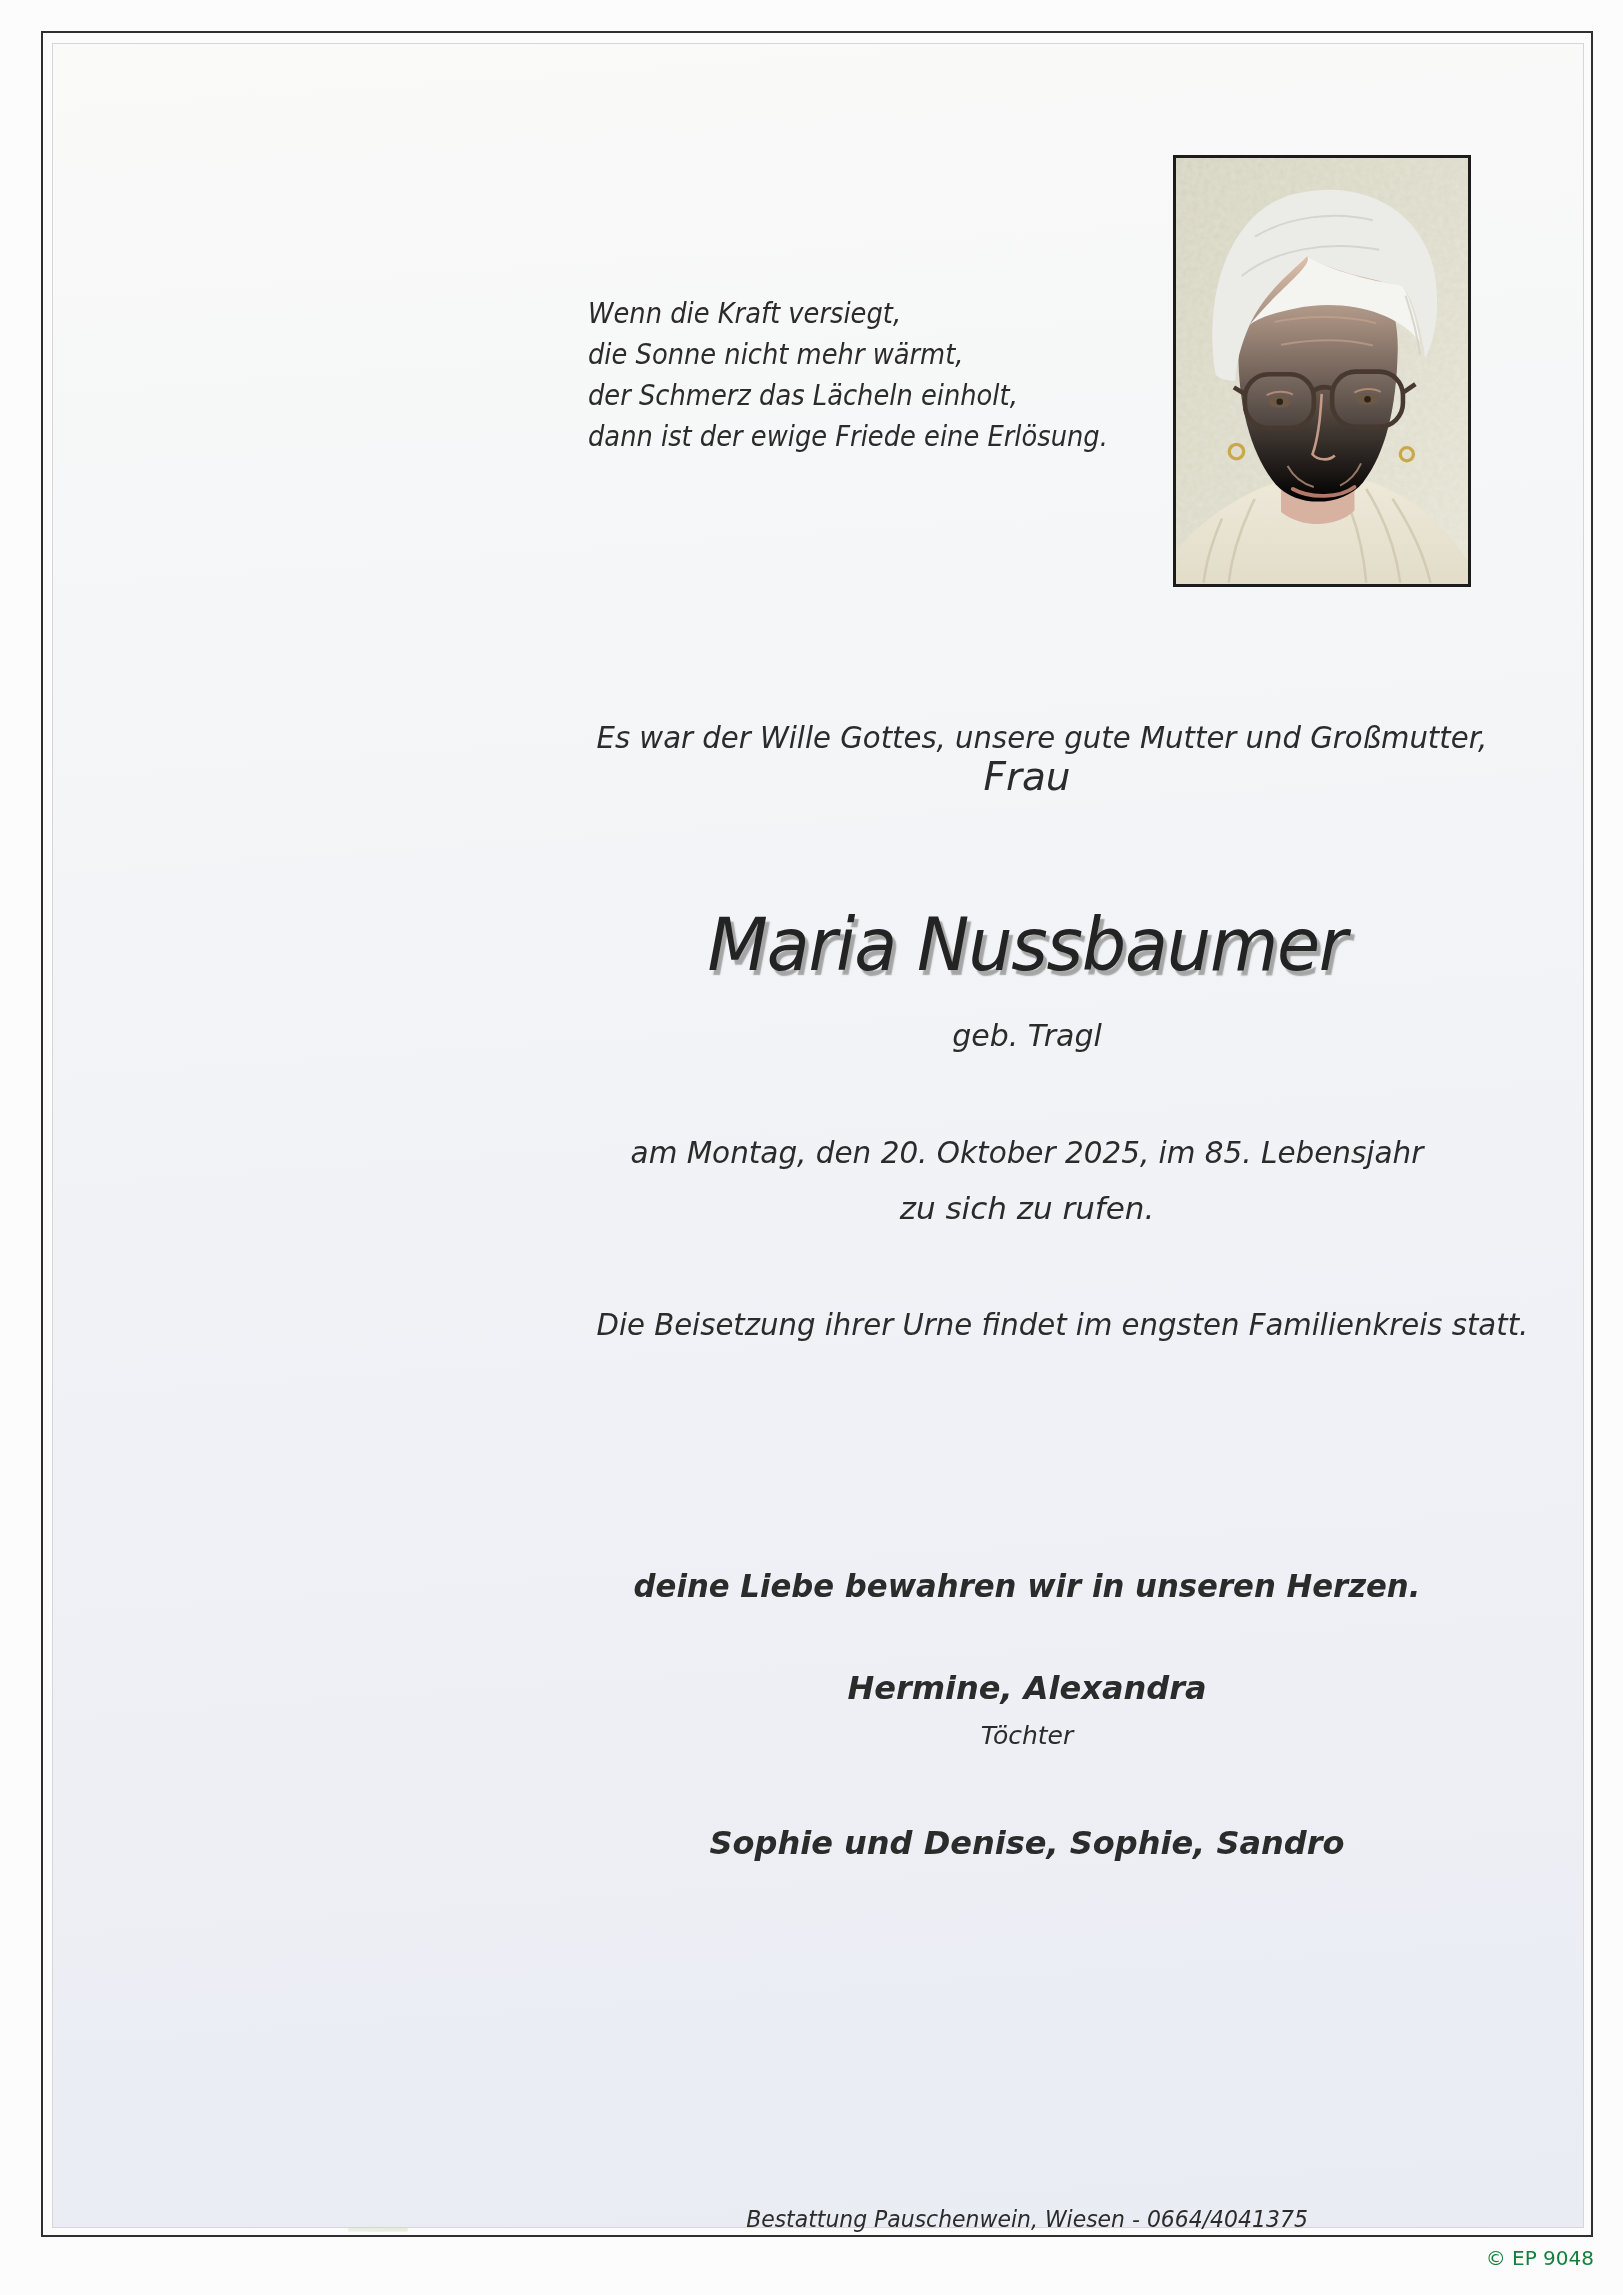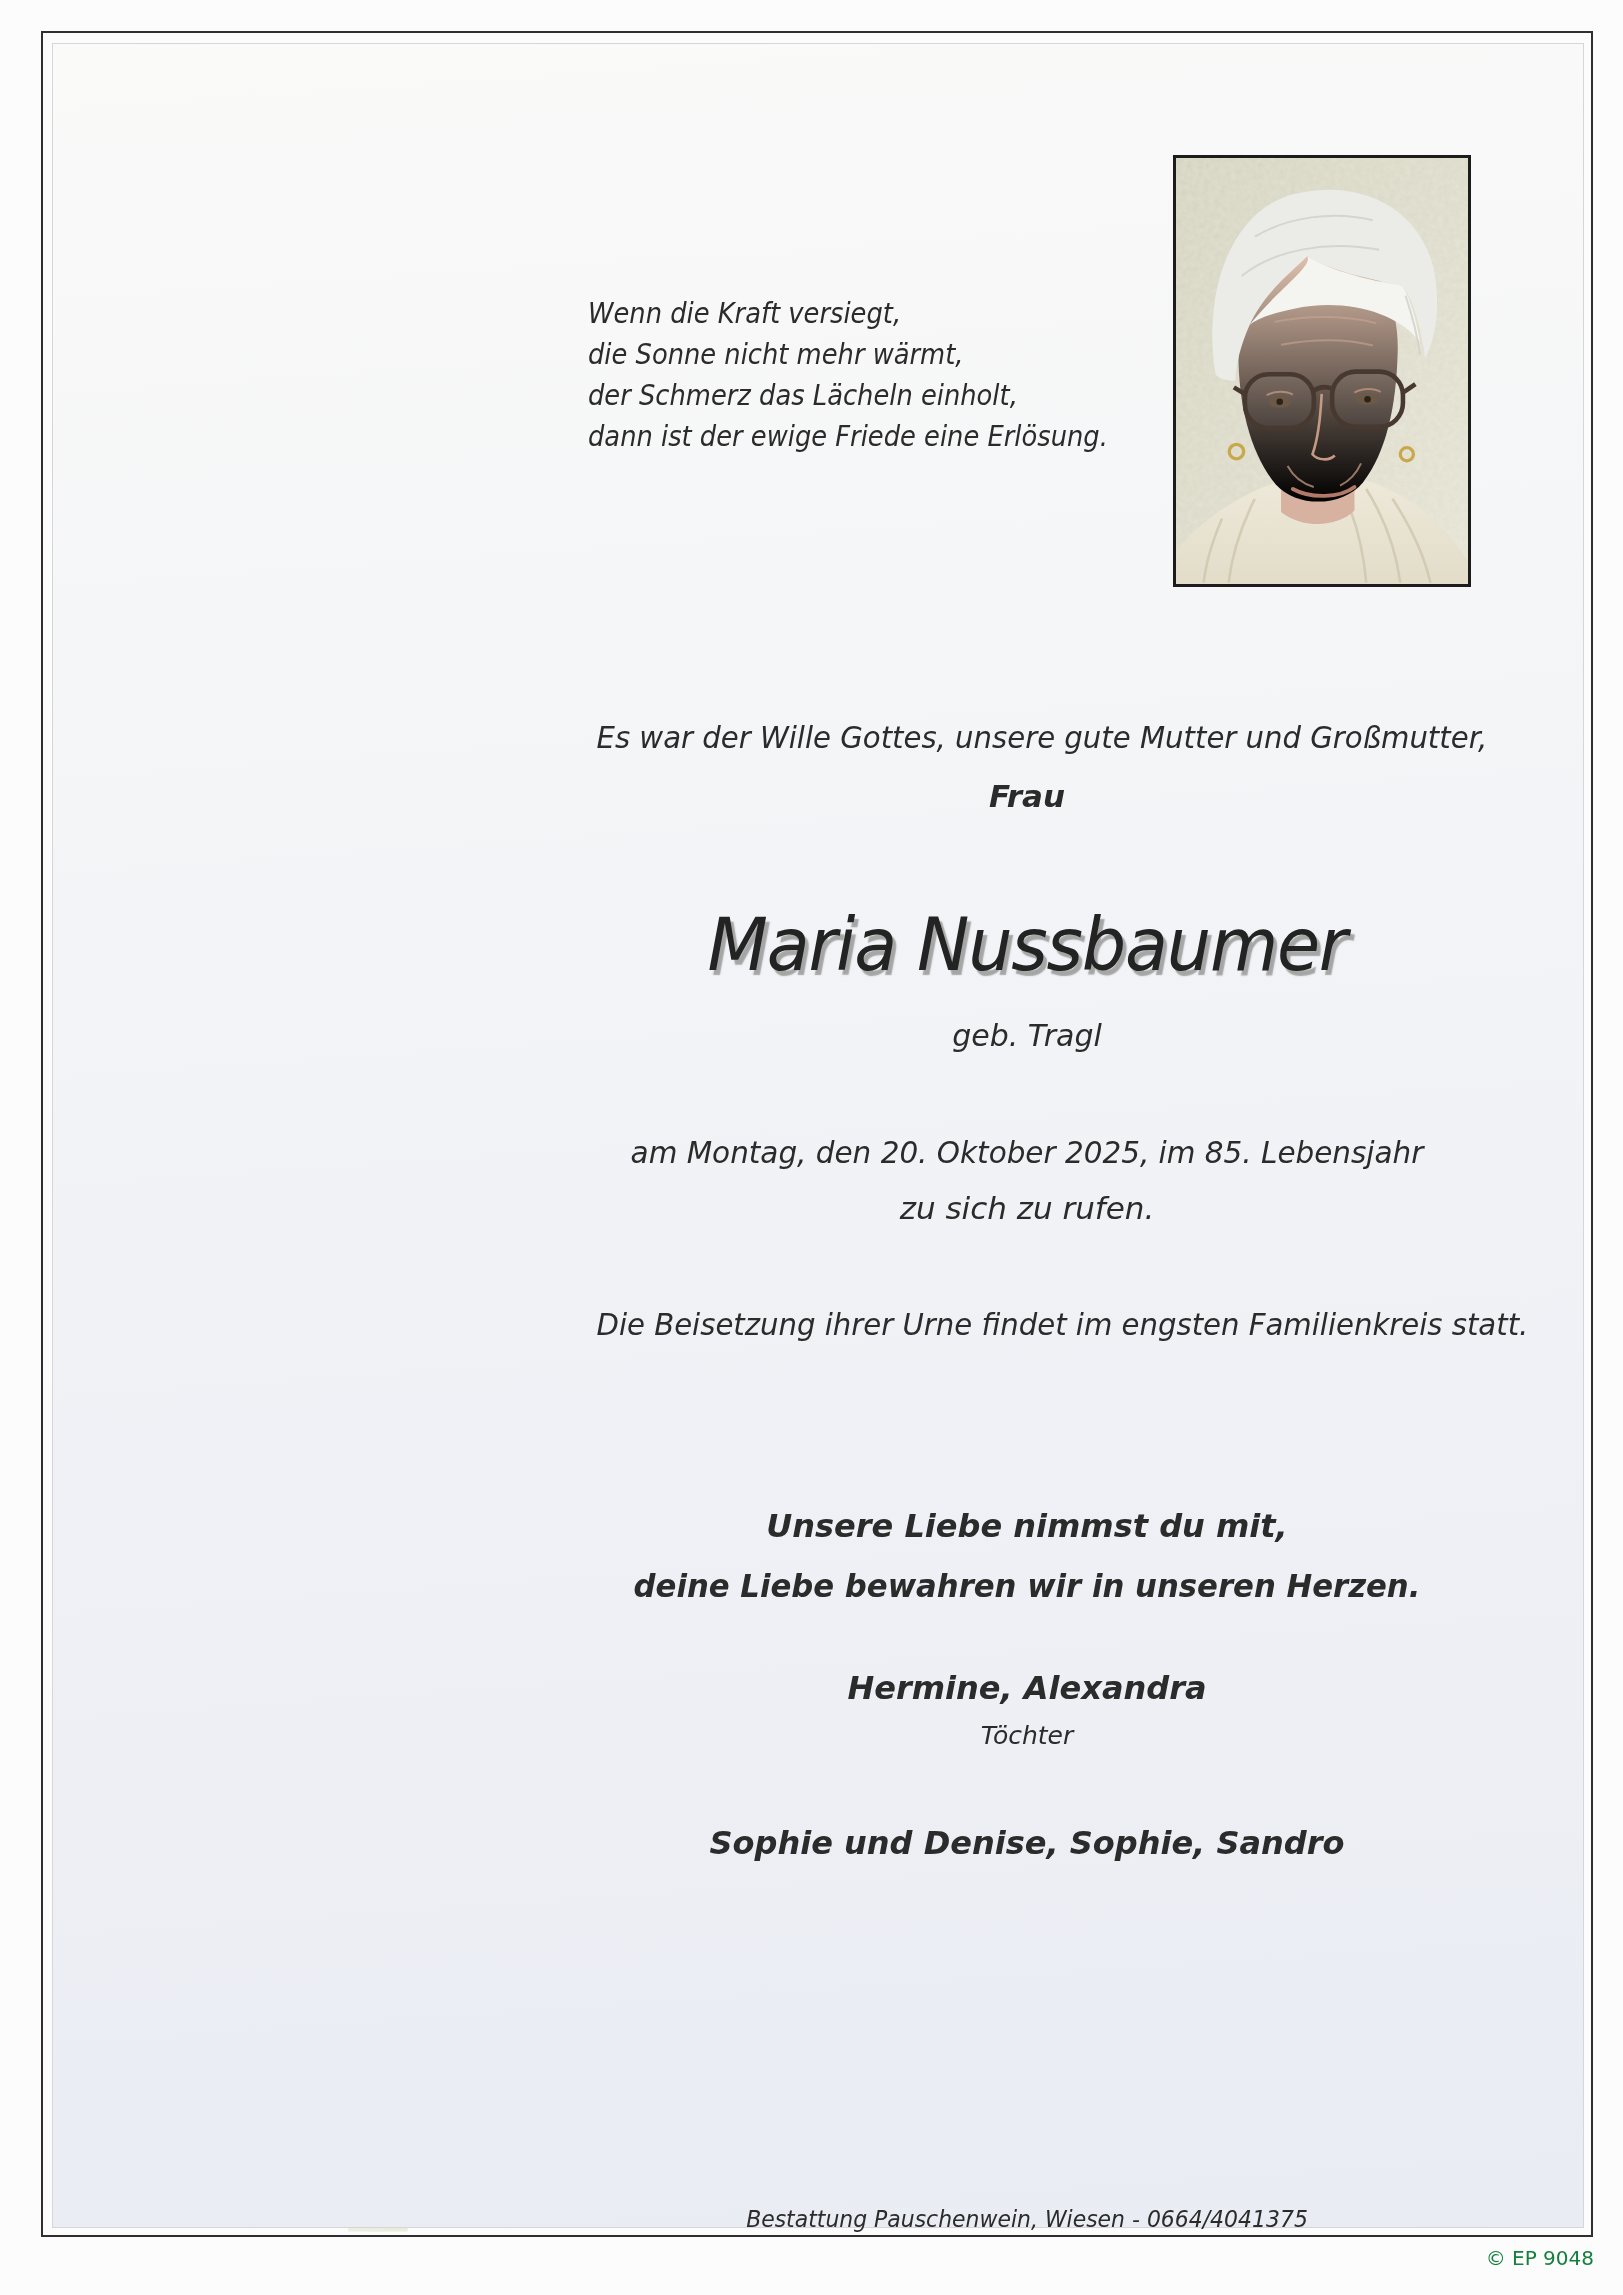--- a/index.html
+++ b/index.html
@@ -28,21 +28,21 @@
     position:absolute;left:1173px;top:155px;width:298px;height:432px;
     border:3.3px solid #1c1c1c;box-sizing:border-box;background:#d9d6c5;
   }
   .photo-frame svg{display:block;width:100%;height:100%;}
   
   .t{position:absolute;white-space:nowrap;font-style:italic;}
   .center{left:569px;width:916px;text-align:center;}
   .poem{left:588px;top:293px;font-size:28px;line-height:41px;text-align:left;
         transform:scaleX(0.92);transform-origin:left top;}
   .intro1{top:719px;font-size:31px;transform:scaleX(0.94);transform-origin:center top;}
-  .intro2{top:778px;font-size:31px;font-weight:bold;}
+  .intro2{top:754px;font-size:39px;}
   .name{top:902px;font-size:73px;letter-spacing:-1.3px;
         transform:scaleX(0.96);transform-origin:center top;
         text-shadow:3.9px 4.6px 1.3px rgba(145,145,145,0.8);color:#232323;}
   .geb{top:1018px;font-size:30px;}
   .date1{top:1134px;font-size:31px;transform:scaleX(0.95);transform-origin:center top;}
   .date2{top:1190px;font-size:31px;}
   .beis{top:1306px;font-size:31px;transform:scaleX(0.94);transform-origin:center top;}
   .bold{font-weight:bold;}
   .liebe1{top:1507px;font-size:32px;}
   .liebe2{top:1567px;font-size:32px;transform:scaleX(0.96);transform-origin:center top;}
@@ -258,21 +258,20 @@
   <div class="t center intro2">Frau</div>
 
   <div class="t center name">Maria Nussbaumer</div>
   <div class="t center geb">geb. Tragl</div>
 
   <div class="t center date1">am Montag, den 20. Oktober 2025, im 85. Lebensjahr</div>
   <div class="t center date2">zu sich zu rufen.</div>
 
   <div class="t center beis">Die Beisetzung ihrer Urne findet im engsten Familienkreis statt.</div>
 
-  <div class="t center bold liebe1">Unsere Liebe nimmst du mit,</div>
   <div class="t center bold liebe2">deine Liebe bewahren wir in unseren Herzen.</div>
 
   <div class="t center bold mourner-names1">Hermine, Alexandra</div>
   <div class="t center relation1">Töchter</div>
 
   <div class="t center bold mourner-names2">Sophie und Denise, Sophie, Sandro</div>
 
 
   <div class="t center footer">Bestattung Pauschenwein, Wiesen - 0664/4041375</div>
 

